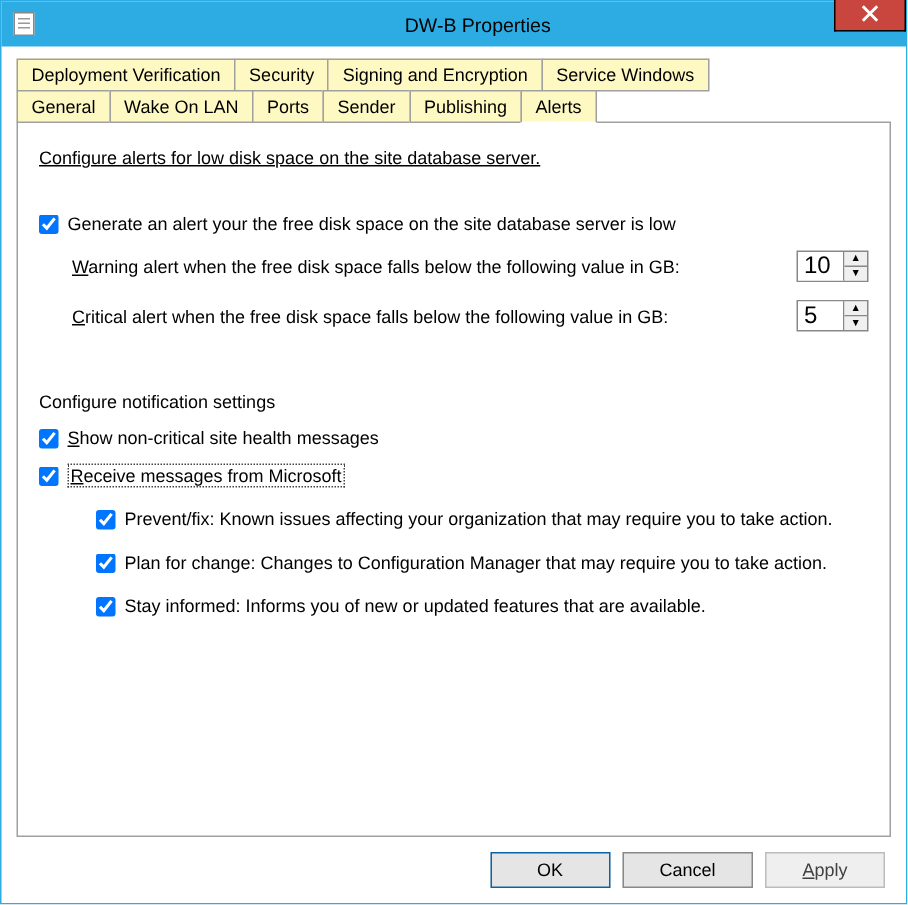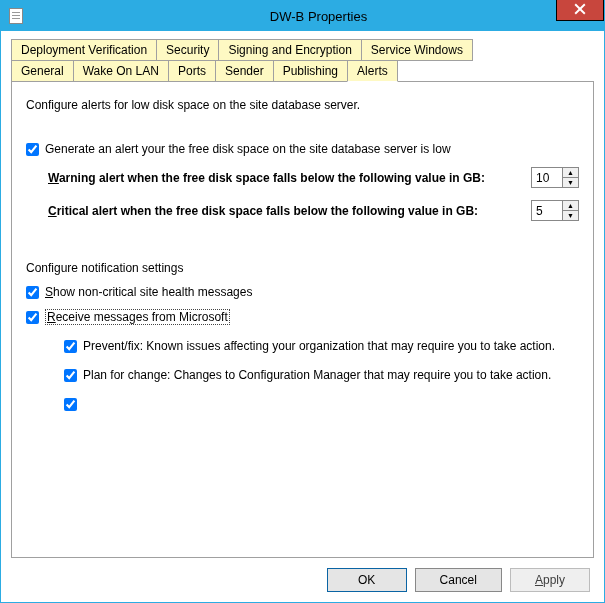--- a/index.html
+++ b/index.html
@@ -78,45 +78,45 @@
     position:relative; z-index:3;
   }
   .tab-content {
     flex:1;
     border:1px solid #a0a0a0;
     padding: 16px 14px 10px 14px;
     position:relative;
     z-index:1;
     overflow:hidden;
   }
-  .desc { margin-bottom: 30px; }
+  .desc { margin-bottom: 30px; text-decoration: underline; }
   .check-row {
     display:flex; align-items:flex-start;
     margin-bottom: 10px;
   }
   .check-row input[type=checkbox] {
     margin: 1px 6px 0 0;
     width:13px; height:13px;
   }
   .check-row label, .check-row span { line-height:15px; }
   .indent1 { margin-left: 22px; padding-left: 16px; }
   .field-row {
     display:flex; align-items:center;
     margin: 8px 0 12px 22px;
   }
-  .field-row .lab { flex:1;font-weight:bold; }
+  .field-row .lab { flex:1; }
   .numwrap {
     display:flex; align-items:stretch;
     border:1px solid #888;
     height:21px;
     background:#fff;
   }
   .numwrap input {
     width:30px; border:none; padding:0 4px;
-    font-size:12px; outline:none;
+    font-size:16px; outline:none;
   }
   .spin {
     display:flex; flex-direction:column;
     border-left:1px solid #888;
     width:16px;
   }
   .spin div {
     flex:1; display:flex; align-items:center; justify-content:center;
     font-size:7px; line-height:1;
     background:#f0f0f0;
@@ -228,20 +228,21 @@
         <label>Prevent/fix: Known issues affecting your organization that may require you to take action.</label>
       </div>
 
       <div class="check-row indent1" style="margin-top:14px">
         <input type="checkbox" checked="" style="">
         <label>Plan for change: Changes to Configuration Manager that may require you to take action.</label>
       </div>
 
       <div class="check-row indent1" style="margin-top:14px">
         <input type="checkbox" checked="" style="">
+        <label>Stay informed: Informs you of new or updated features that are available.</label>
       </div>
 
     </div>
 
     <div class="button-bar">
       <button class="btn default">OK</button>
       <button class="btn">Cancel</button>
       <button class="btn disabled"><span style="text-decoration:underline">A</span>pply</button>
     </div>
 

